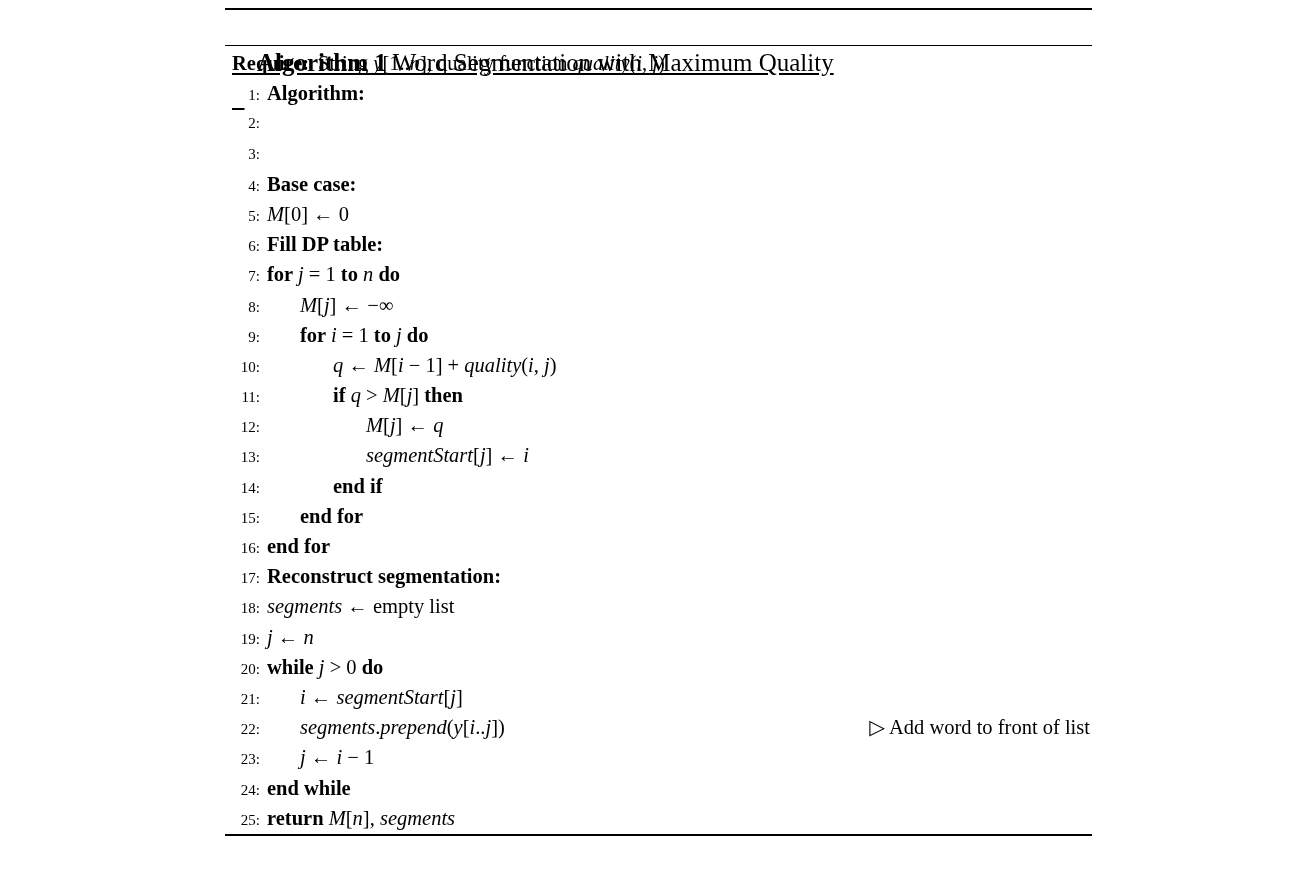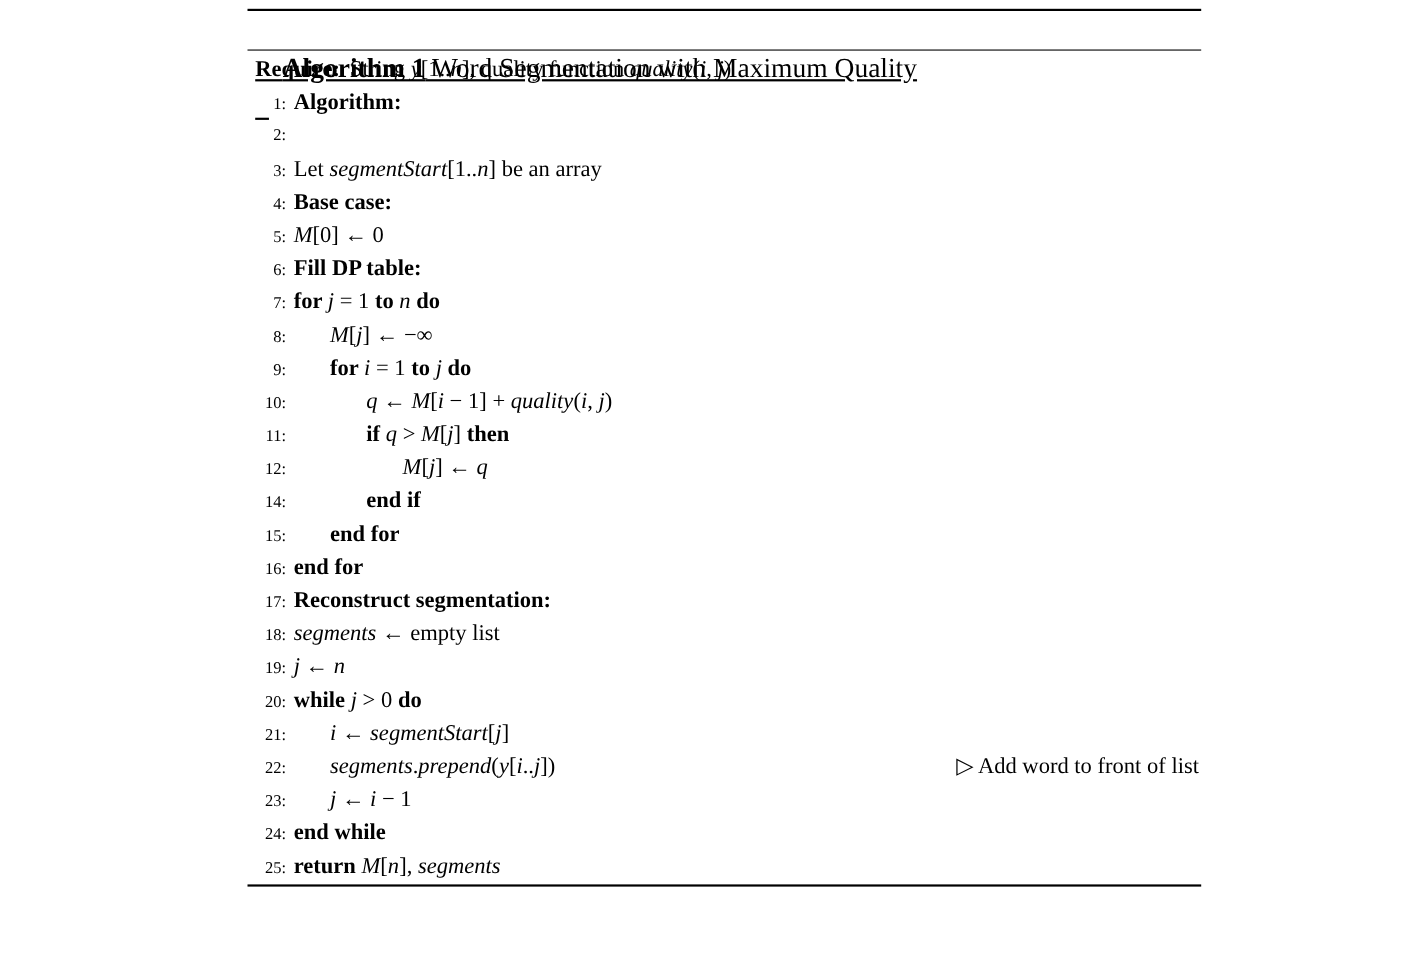--- a/index.html
+++ b/index.html
@@ -40,30 +40,31 @@
 <div class="algo">
   <div class="rule-top"></div>
   <div class="titlerow">
     <span class="s-b">Algorithm 1</span><span> Word Segmentation with Maximum Quality</span>
   </div>
   <div class="rule-mid"></div>
   <div class="algo-body">
       <div class="line pre"><span class="s-b lab">Require:</span><span class="stmt"><span class="s-n">String </span><span class="s-i">y</span><span class="s-n">[1..</span><span class="s-i">n</span><span class="s-n">], quality function </span><span class="s-i">quality</span><span class="s-n">(</span><span class="s-i">i</span><span class="s-n">, </span><span class="s-i">j</span><span class="s-n">)</span></span></div>
       <div class="line"><span class="num">1:</span><span class="stmt" style="padding-left: 7px;"><span class="s-b">Algorithm:</span></span></div>
       <div class="line"><span class="num">2:</span></div>
-      <div class="line"><span class="num">3:</span><span class="stmt" style="padding-left: 7px;"><span class="s-n">Let </span><span class="s-i">segmentStart</span><span class="s-n">[1..</span><span class="s-i">n</span><span class="s-n">] be an array</span></span></div>
+      <div class="line"><span class="num">3:</span></div>
       <div class="line"><span class="num">4:</span><span class="stmt" style="padding-left: 7px;"><span class="s-b">Base case:</span></span></div>
       <div class="line"><span class="num">5:</span><span class="stmt" style="padding-left: 7px;"><span class="s-i">M</span><span class="s-n">[0] ← 0</span></span></div>
       <div class="line"><span class="num">6:</span><span class="stmt" style="padding-left: 7px; font-family: Liberation Serif, serif;"><span class="s-b">Fill DP table:</span></span></div>
       <div class="line"><span class="num">7:</span><span class="stmt" style="padding-left: 7px;"><span class="s-b">for </span><span class="s-i">j</span><span class="s-n"> = 1 </span><span class="s-b">to </span><span class="s-i">n</span><span class="s-b"> do</span></span></div>
       <div class="line"><span class="num">8:</span><span class="stmt" style="padding-left: 40px;"><span class="s-i">M</span><span class="s-n">[</span><span class="s-i">j</span><span class="s-n">] ← −∞</span></span></div>
       <div class="line"><span class="num">9:</span><span class="stmt" style="padding-left: 40px;"><span class="s-b">for </span><span class="s-i">i</span><span class="s-n"> = 1 </span><span class="s-b">to </span><span class="s-i">j</span><span class="s-b"> do</span></span></div>
       <div class="line"><span class="num">10:</span><span class="stmt" style="padding-left: 73px;"><span class="s-i">q</span><span class="s-n"> ← </span><span class="s-i">M</span><span class="s-n">[</span><span class="s-i">i</span><span class="s-n"> − 1] + </span><span class="s-i">quality</span><span class="s-n">(</span><span class="s-i">i</span><span class="s-n">, </span><span class="s-i">j</span><span class="s-n">)</span></span></div>
       <div class="line"><span class="num">11:</span><span class="stmt" style="padding-left: 73px;"><span class="s-b">if </span><span class="s-i">q</span><span class="s-n"> &gt; </span><span class="s-i">M</span><span class="s-n">[</span><span class="s-i">j</span><span class="s-n">] </span><span class="s-b">then</span></span></div>
       <div class="line"><span class="num">12:</span><span class="stmt" style="padding-left: 106px;"><span class="s-i">M</span><span class="s-n">[</span><span class="s-i">j</span><span class="s-n">] ← </span><span class="s-i">q</span></span></div>
+      <div class="line"><span class="num">13:</span><span class="stmt" style="padding-left: 106px;"><span class="s-i">segmentStart</span><span class="s-n">[</span><span class="s-i">j</span><span class="s-n">] ← </span><span class="s-i">i</span></span></div>
       <div class="line"><span class="num">14:</span><span class="stmt" style="padding-left: 73px;"><span class="s-b">end if</span></span></div>
       <div class="line"><span class="num">15:</span><span class="stmt" style="padding-left: 40px;"><span class="s-b">end for</span></span></div>
       <div class="line"><span class="num">16:</span><span class="stmt" style="padding-left: 7px;"><span class="s-b">end for</span></span></div>
       <div class="line"><span class="num">17:</span><span class="stmt" style="padding-left: 7px;"><span class="s-b">Reconstruct segmentation:</span></span></div>
       <div class="line"><span class="num">18:</span><span class="stmt" style="padding-left: 7px;"><span class="s-i">segments</span><span class="s-n"> ← empty list</span></span></div>
       <div class="line"><span class="num">19:</span><span class="stmt" style="padding-left: 7px;"><span class="s-i">j</span><span class="s-n"> ← </span><span class="s-i">n</span></span></div>
       <div class="line"><span class="num">20:</span><span class="stmt" style="padding-left: 7px;"><span class="s-b">while </span><span class="s-i">j</span><span class="s-n"> &gt; 0 </span><span class="s-b">do</span></span></div>
       <div class="line"><span class="num">21:</span><span class="stmt" style="padding-left: 40px;"><span class="s-i">i</span><span class="s-n"> ← </span><span class="s-i">segmentStart</span><span class="s-n">[</span><span class="s-i">j</span><span class="s-n">]</span></span></div>
       <div class="line"><span class="num">22:</span><span class="stmt" style="padding-left: 40px;"><span class="s-i">segments</span><span class="s-n">.</span><span class="s-i">prepend</span><span class="s-n">(</span><span class="s-i">y</span><span class="s-n">[</span><span class="s-i">i</span><span class="s-n">..</span><span class="s-i">j</span><span class="s-n">])</span></span><span class="comment">▷ Add word to front of list</span></div>
       <div class="line"><span class="num">23:</span><span class="stmt" style="padding-left: 40px;"><span class="s-i">j</span><span class="s-n"> ← </span><span class="s-i">i</span><span class="s-n"> − 1</span></span></div>

